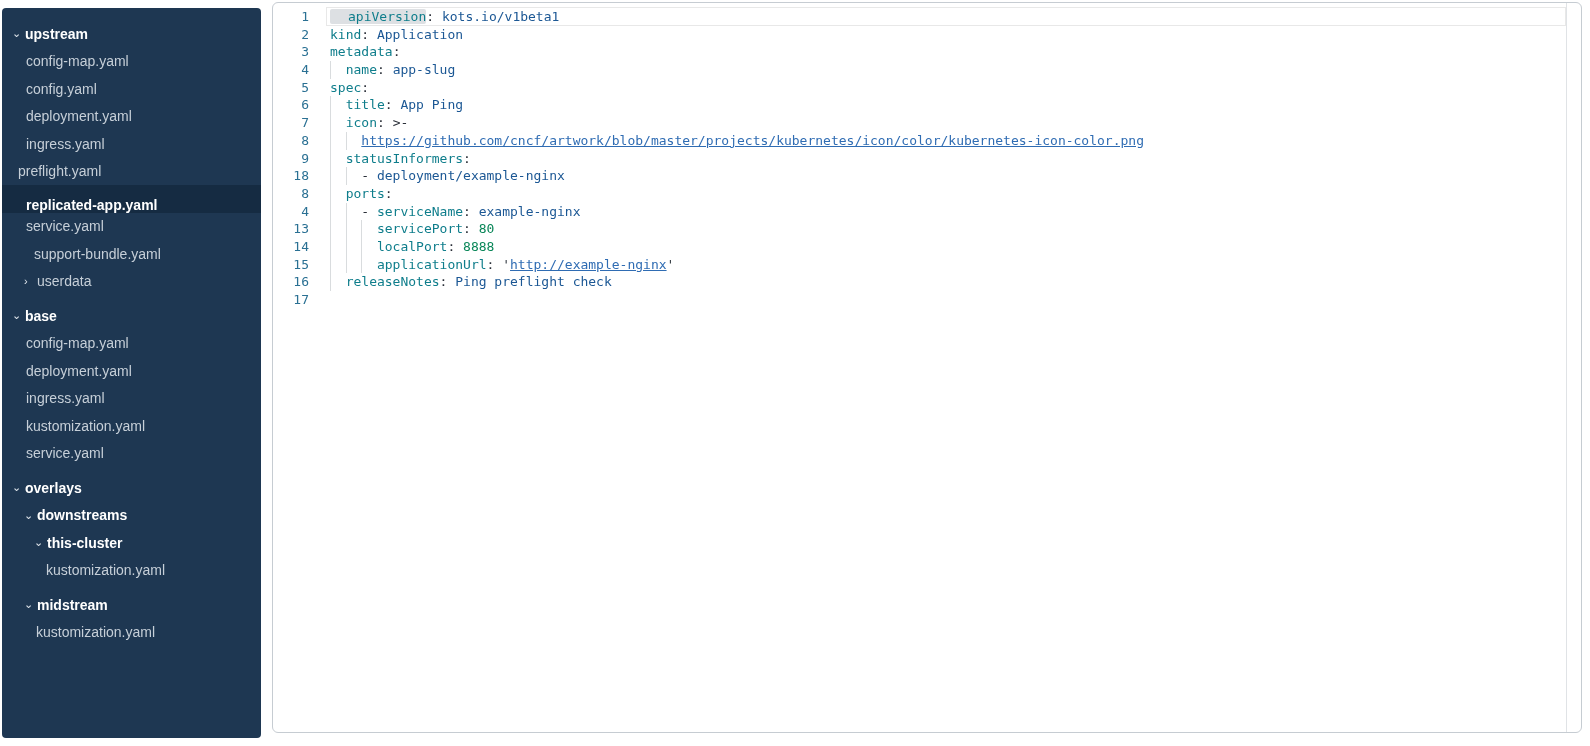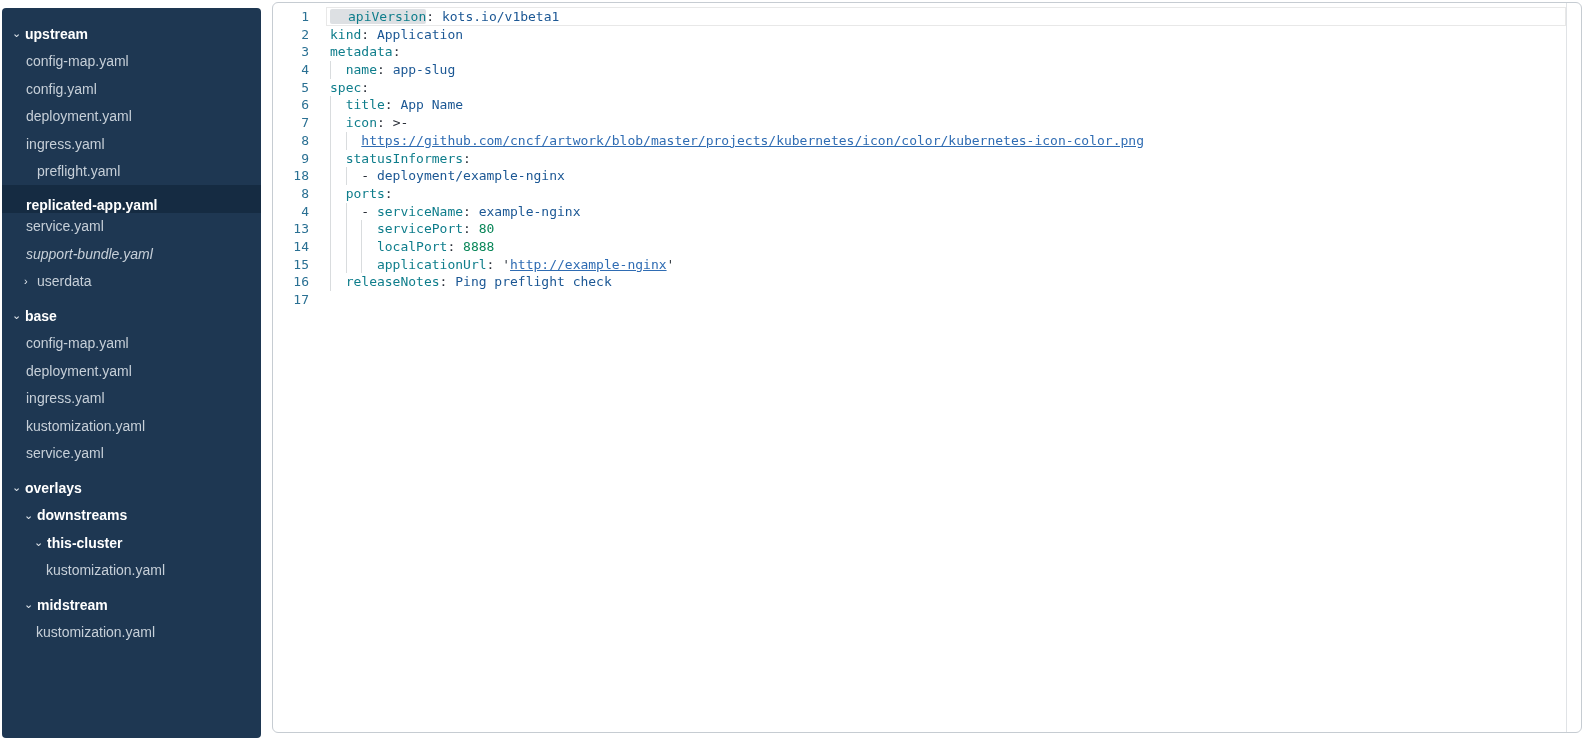--- a/index.html
+++ b/index.html
@@ -135,30 +135,30 @@
     </div>
     <div class="tree-row" style="padding-left: 24px;">
       <span>config.yaml</span>
     </div>
     <div class="tree-row" style="padding-left: 24px;">
       <span>deployment.yaml</span>
     </div>
     <div class="tree-row" style="padding-left: 24px;">
       <span>ingress.yaml</span>
     </div>
-    <div class="tree-row" style="padding-left: 35px;">
+    <div class="tree-row" style="padding-left: 16px;">
       <span>preflight.yaml</span>
     </div>
     <div class="tree-row selected" style="padding-left: 24px;">
       <span>replicated-app.yaml</span>
     </div>
     <div class="tree-row" style="padding-left: 24px;">
       <span>service.yaml</span>
     </div>
-    <div class="tree-row" style="padding-left: 24px; font-style: italic;">
+    <div class="tree-row" style="padding-left: 32px;">
       <span>support-bundle.yaml</span>
     </div>
     <div class="tree-row" style="padding-left: 22px;">
       <span class="chev">›</span>
       <span>userdata</span>
     </div>
     <div class="tree-row folder gap" style="padding-left: 10px;">
       <span class="chev">⌄</span>
       <span>base</span>
     </div>
@@ -218,21 +218,21 @@
       <div class="code-line">
         <div class="gutter">4</div>
         <div class="content"><span class="iguide" style="left: 0ch;"></span><span class="">  </span><span class="t-key">name</span><span class="t-punc">: </span><span class="t-val">app-slug</span></div>
       </div>
       <div class="code-line">
         <div class="gutter">5</div>
         <div class="content"><span class="t-key">spec</span><span class="t-punc">:</span></div>
       </div>
       <div class="code-line">
         <div class="gutter">6</div>
-        <div class="content"><span class="iguide" style="left: 0ch;"></span><span class="">  </span><span class="t-key">title</span><span class="t-punc">: </span><span class="t-val">App Name</span></div>
+        <div class="content"><span class="iguide" style="left: 0ch;"></span><span class="">  </span><span class="t-key">title</span><span class="t-punc">: </span><span class="t-val">App Ping</span></div>
       </div>
       <div class="code-line">
         <div class="gutter">7</div>
         <div class="content"><span class="iguide" style="left: 0ch;"></span><span class="">  </span><span class="t-key">icon</span><span class="t-punc">: </span><span class="t-punc">&gt;-</span></div>
       </div>
       <div class="code-line">
         <div class="gutter">8</div>
         <div class="content"><span class="iguide" style="left: 0ch;"></span><span class="iguide" style="left: 2ch;"></span><span class="">    </span><span class="t-link">https://github.com/cncf/artwork/blob/master/projects/kubernetes/icon/color/kubernetes-icon-color.png</span></div>
       </div>
       <div class="code-line">

